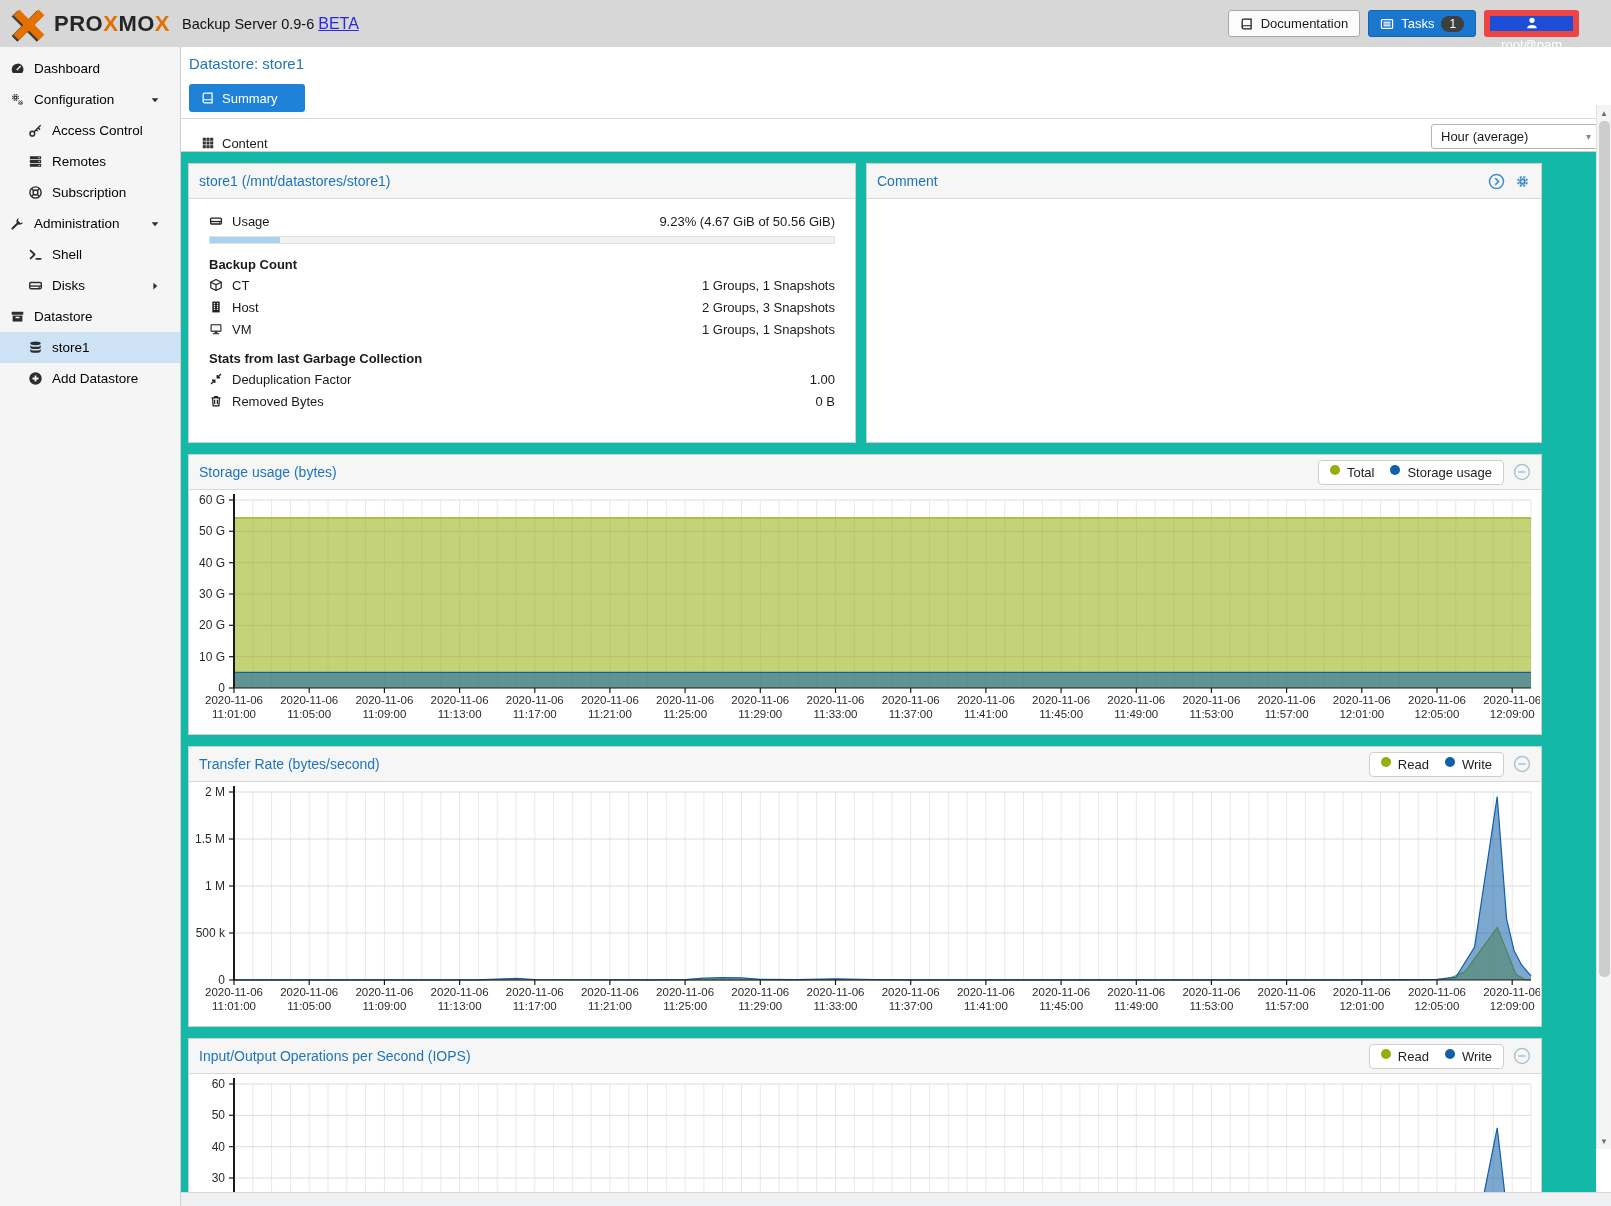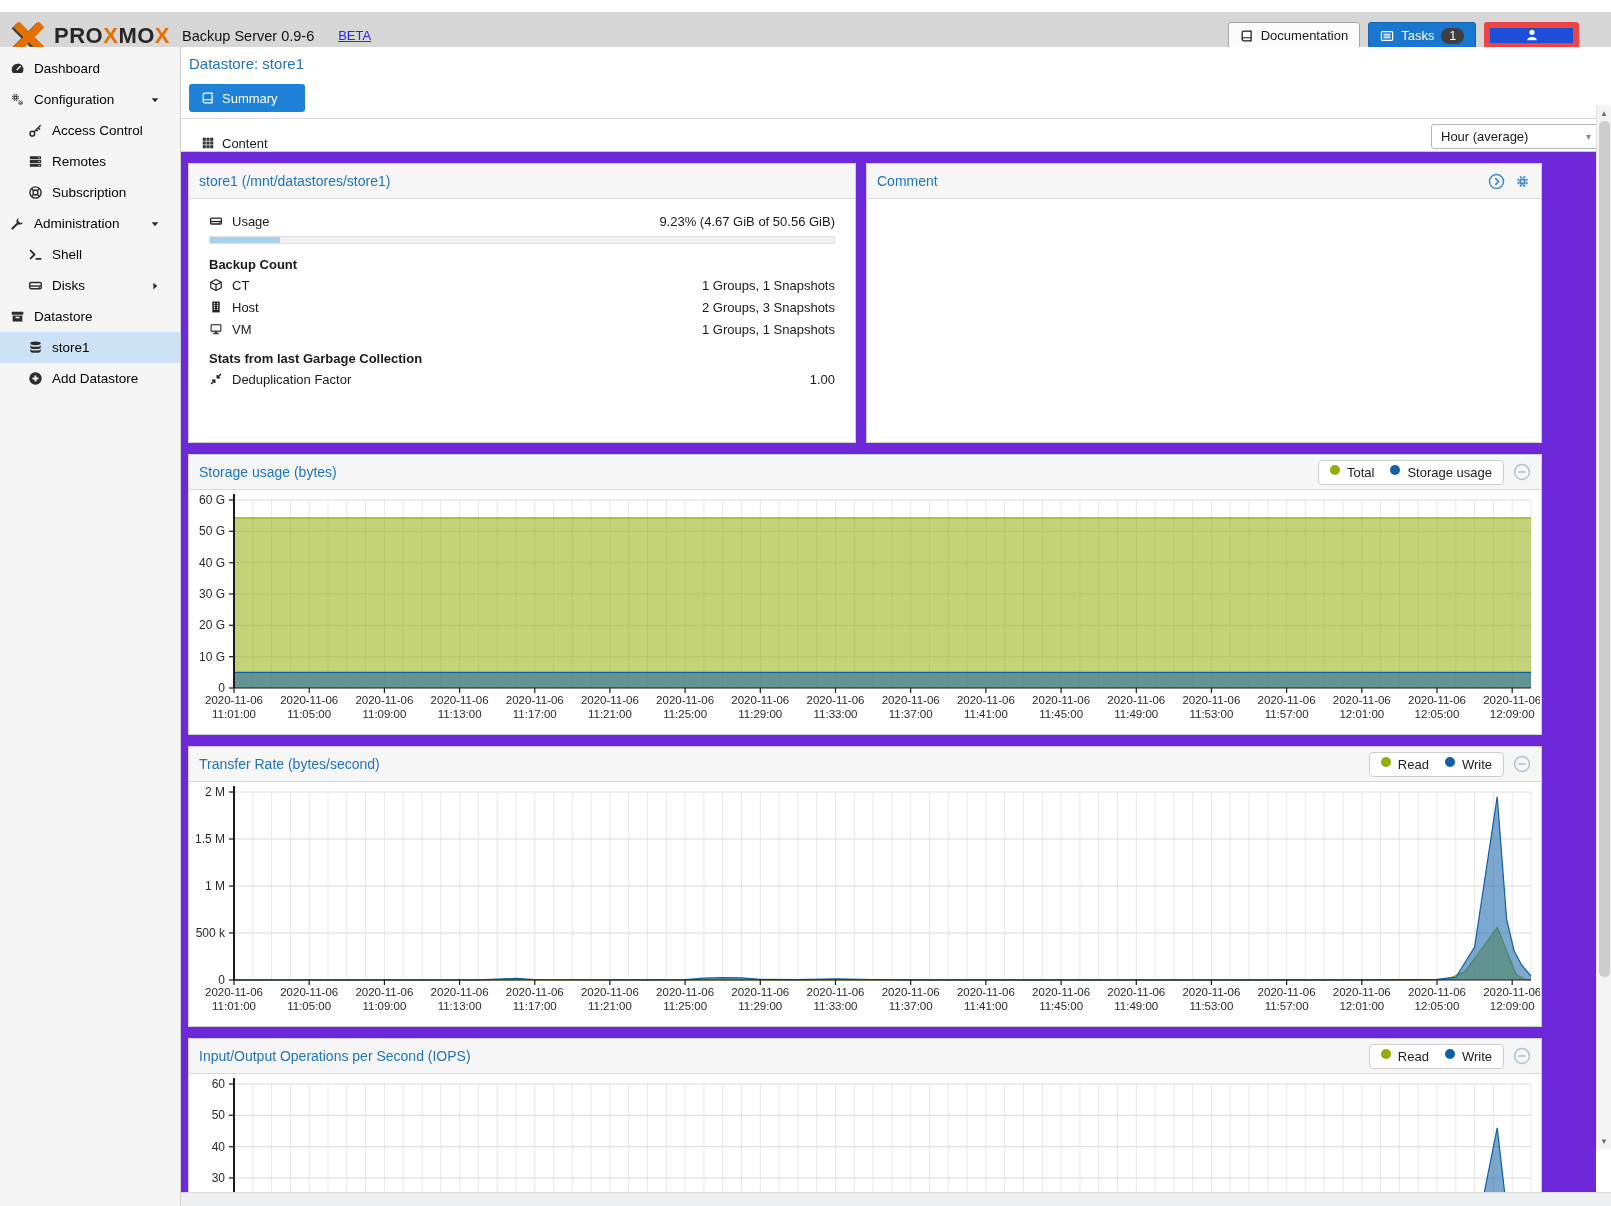--- a/index.html
+++ b/index.html
@@ -5,25 +5,25 @@
   * { box-sizing: border-box; }
   html,body { margin:0; padding:0; }
   body {
     width:1611px; height:1206px; overflow:hidden; position:relative;
     font-family:"Liberation Sans", sans-serif; font-size:13px; color:#1a1a1a; background:#fff;
   }
   .ic { display:inline-flex; width:15px; height:15px; flex:0 0 auto; }
   .ic svg { width:100%; height:100%; }
 
   
-  #app-header { position:absolute; top:12px; left:0; width:1611px; height:47px; background:#d7d7d7; display:flex; align-items:center; }
+  #app-header { position:absolute; top:0; left:0; width:1611px; height:47px; background:#d7d7d7; display:flex; align-items:center; }
   #logo-x { margin:0 8px 0 10px; width:36px; height:36px; }
   #brand { font-weight:bold; font-size:22px; letter-spacing:.5px; }
   #product-name { margin-left:12px; font-size:14.5px; color:#111; }
-  #beta-link { margin-left:24px; font-size:13px; color:#2929dd; text-decoration:underline; cursor:pointer; }
+  #beta-link { margin-left:4px; font-size:16px; color:#2929dd; text-decoration:underline; cursor:pointer; }
   #header-buttons { margin-left:auto; margin-right:32px; display:flex; gap:8px; }
   .hbtn { height:27px; display:flex; align-items:center; gap:7px; padding:0 11px; border-radius:3px; font-size:13px; cursor:pointer; }
   .hbtn .ic { width:14px; height:14px; }
   #documentation-button { background:#fcfcfc; border:1px solid #a8a8a8; color:#1a1a1a; }
   #tasks-button { background:#1a77cf; border:1px solid #1563ac; color:#fff; }
   #tasks-badge { background:#3f3f3f; color:#fff; font-size:12px; padding:1px 8px; border-radius:9px; }
   #user-button { background:#1d4ed8; border:6px solid #ef4444; color:#fff;flex-direction:column; }
   .hcaret { font-size:10px; color:#cfcfcf; margin-left:2px; }
 
   
@@ -41,21 +41,21 @@
   .tab { height:28px; display:flex; align-items:center; gap:7px; padding:0 12px; border-radius:3px; cursor:pointer; color:#1c1c1c; }
   .tab .ic { width:14px; height:14px; color:#333; }
   .tab.active { background:#1e82d8; color:#fff; }
   .tab.active .ic { color:#fff; }
   #tab-divider { position:absolute; top:71px; left:0; width:1430px; border-top:1px solid #d9d9d9; }
   #toolbar { position:absolute; top:71px; left:0; width:1430px; height:34px; border-bottom:1px solid #cccccc; }
   #timeframe-select { position:absolute; right:10px; top:6px; width:170px; height:25px; background:#fff; border:1px solid #b5b5b5; border-radius:3px; display:flex; align-items:center; padding:0 9px; cursor:pointer; }
   #timeframe-caret { margin-left:auto; color:#8a8a8a; font-size:10px; }
 
   
-  #content { position:absolute; top:105px; left:0; width:1415px; height:1054px; overflow:hidden; background:#6d28d9; }
+  #content { position:absolute; top:105px; left:0; width:1415px; height:1054px; overflow:hidden; background:#14b8a6; }
   .panel { position:absolute; background:#fff; border:1px solid #cfcfcf; }
   .panel-hd { height:35px; background:#f6f6f6; border-bottom:1px solid #d8d8d8; display:flex; align-items:center; padding:0 10px; }
   .panel-title { color:#1e74ba; font-size:14px; }
   .hd-right { margin-left:auto; display:flex; align-items:center; gap:9px; }
   .hd-tool { color:#3f8cc8; width:17px; height:17px; cursor:pointer; }
   .legend { display:flex; align-items:center; gap:16px; background:#fff; border:1px solid #cfcfcf; border-radius:4px; padding:3px 11px; height:25px; }
   .legend-item { display:flex; gap:7px; cursor:pointer; font-size:13px; color:#222; }
   .legend-dot { width:10px; height:10px; border-radius:50%; }
   .collapse-tool { color:#a9c3d4; width:18px; height:18px; cursor:pointer; }
 
@@ -451,20 +451,32 @@
             <div class="kv-row">
               <span class="ic">
                 <svg viewBox="0 0 16 16">
                   <g fill="none" stroke="currentColor" stroke-width="1.6">
                     <path d="M13.6 2.4 9.4 6.6M9.4 3.4v3.2h3.2M2.4 13.6l4.2-4.2M6.6 12.6V9.4H3.4"></path>
                   </g>
                 </svg>
               </span>
               <span>Deduplication Factor</span>
               <span class="kv-val">1.00</span>
+            </div>
+            <div class="kv-row">
+              <span class="ic">
+                <svg viewBox="0 0 16 16">
+                  <g fill="none" stroke="currentColor" stroke-width="1.4">
+                    <path d="M2.8 4.4h10.4M6.4 4.4V2.9h3.2v1.5M4.1 4.4l.6 9.2h6.6l.6-9.2"></path>
+                    <path d="M6.4 6.6v4.8M9.6 6.6v4.8"></path>
+                  </g>
+                </svg>
+              </span>
+              <span>Removed Bytes</span>
+              <span class="kv-val">0 B</span>
             </div>
           </div>
       </div>
     </div>
 
     <div class="panel" id="panel-comment">
       <div class="panel-hd">
         <span class="panel-title">Comment</span>
         <span class="hd-right">
           <span class="ic hd-tool">

